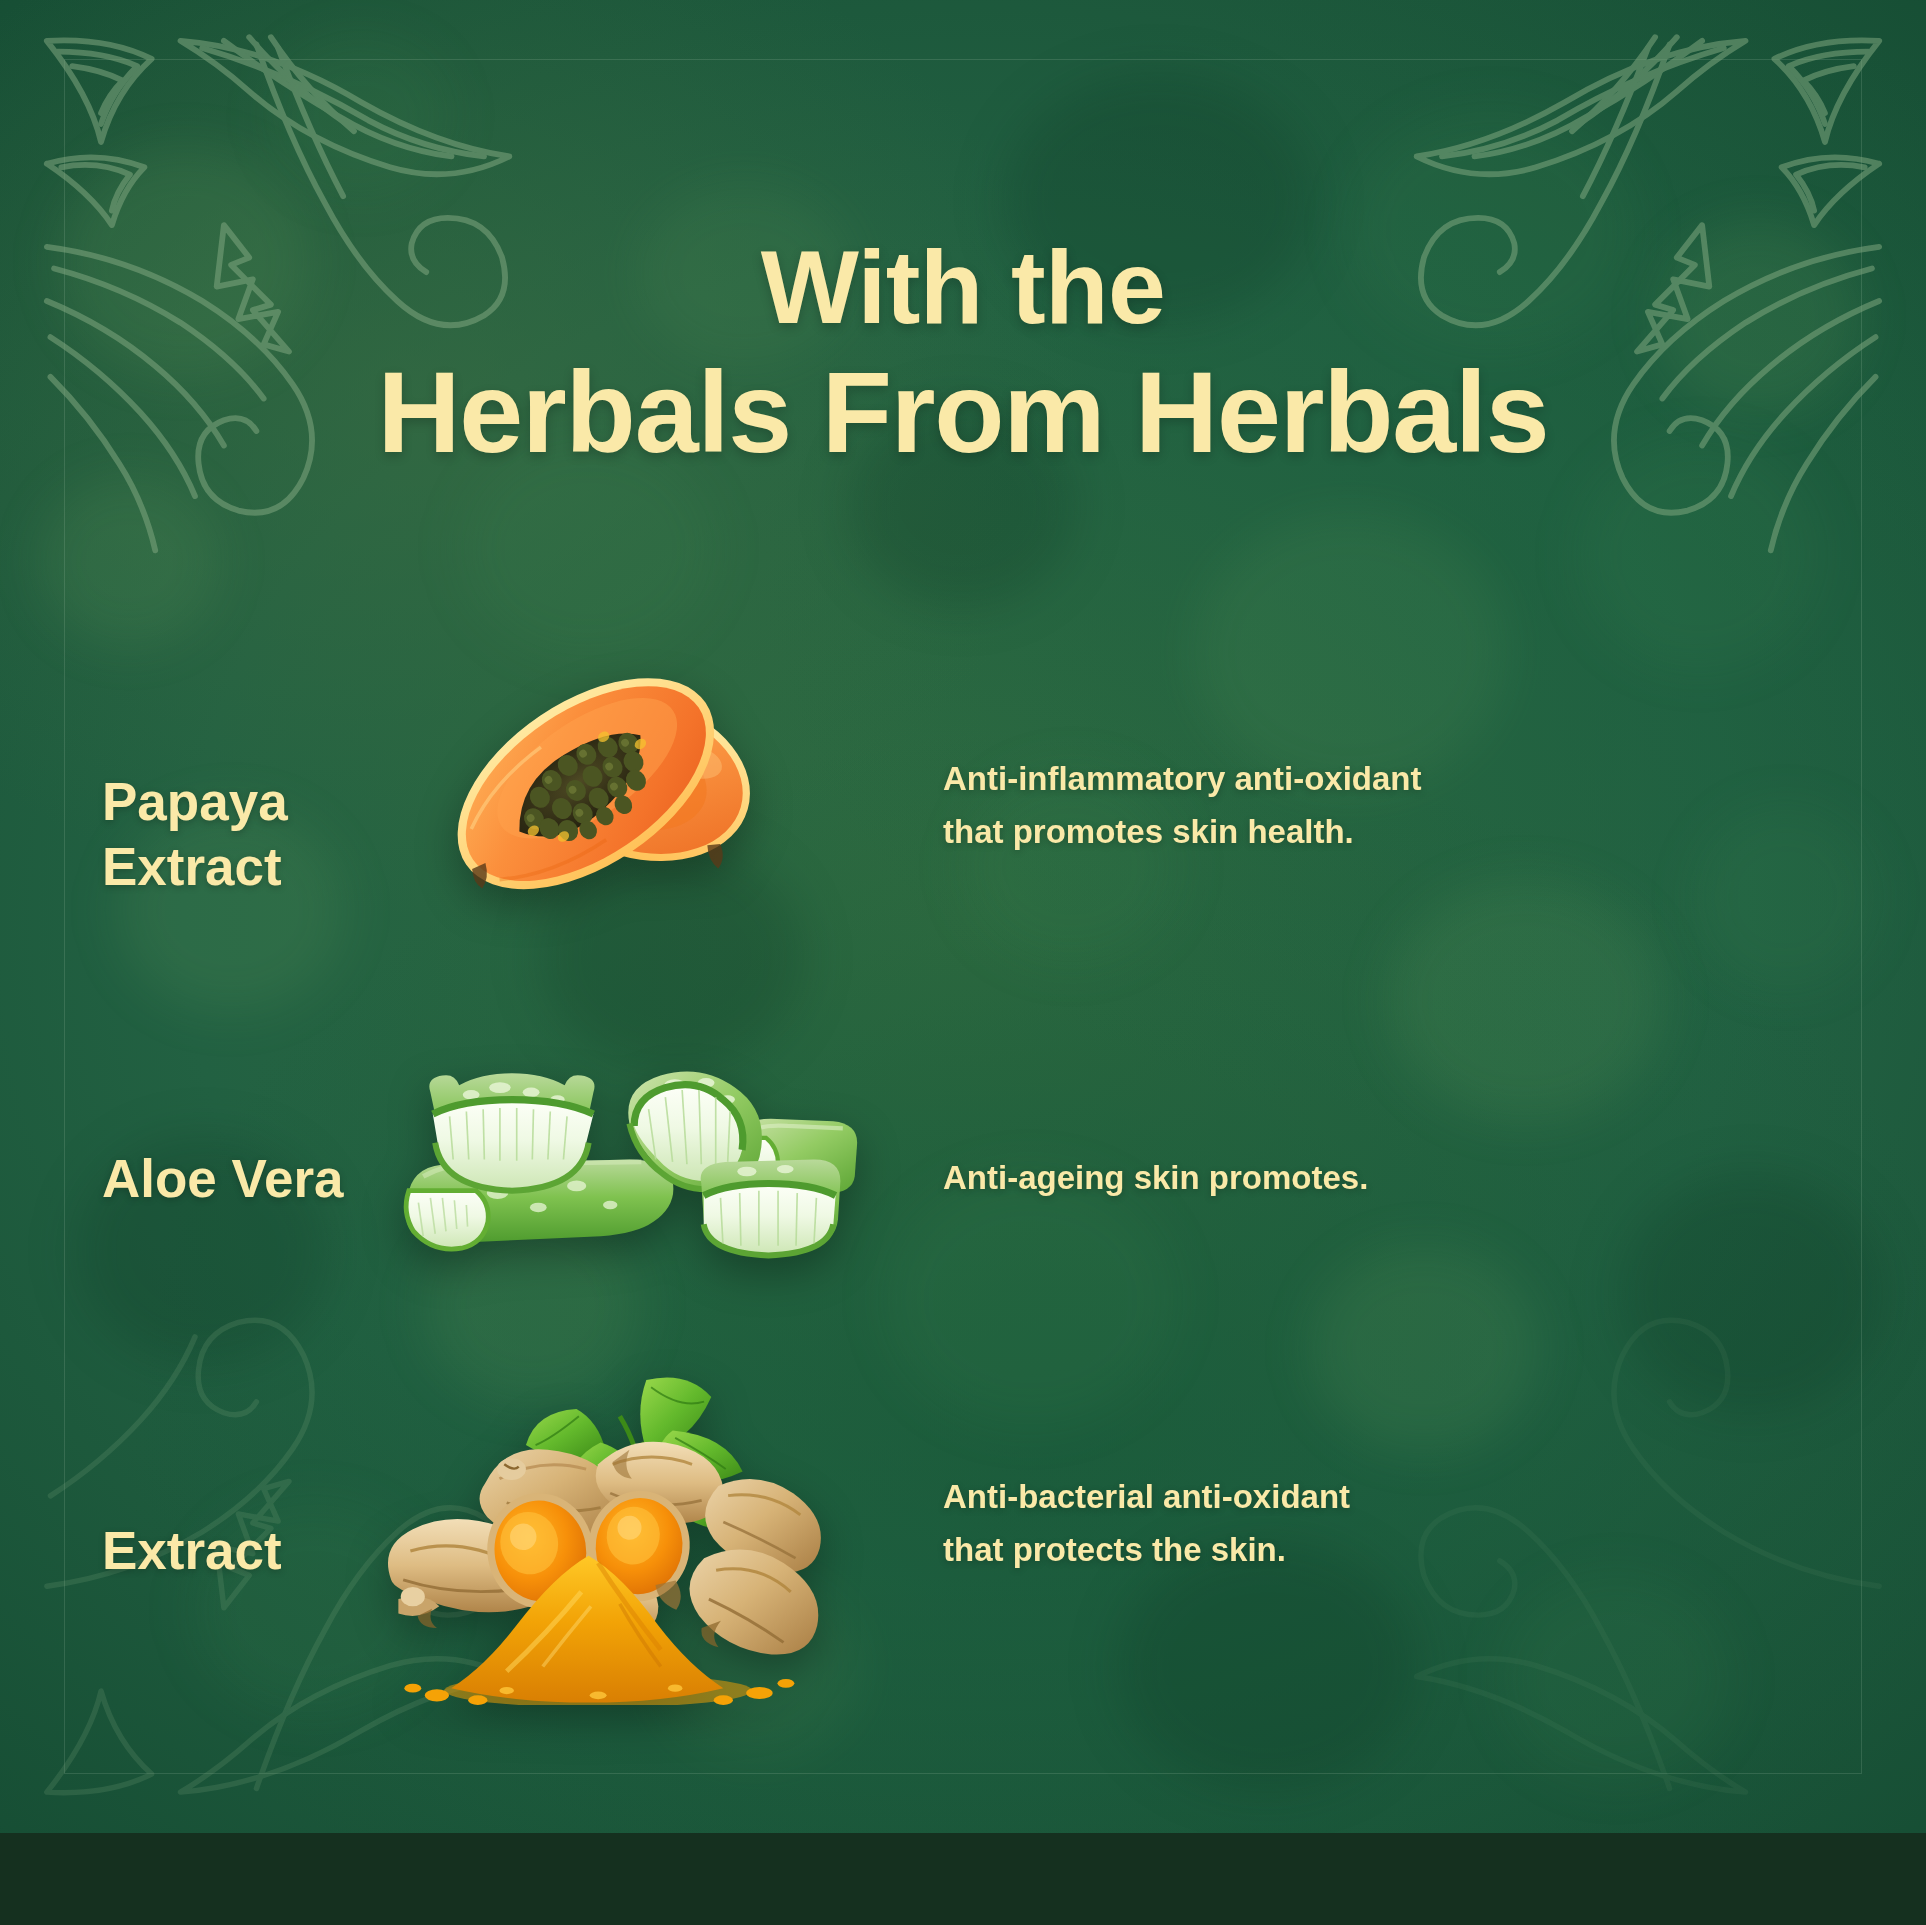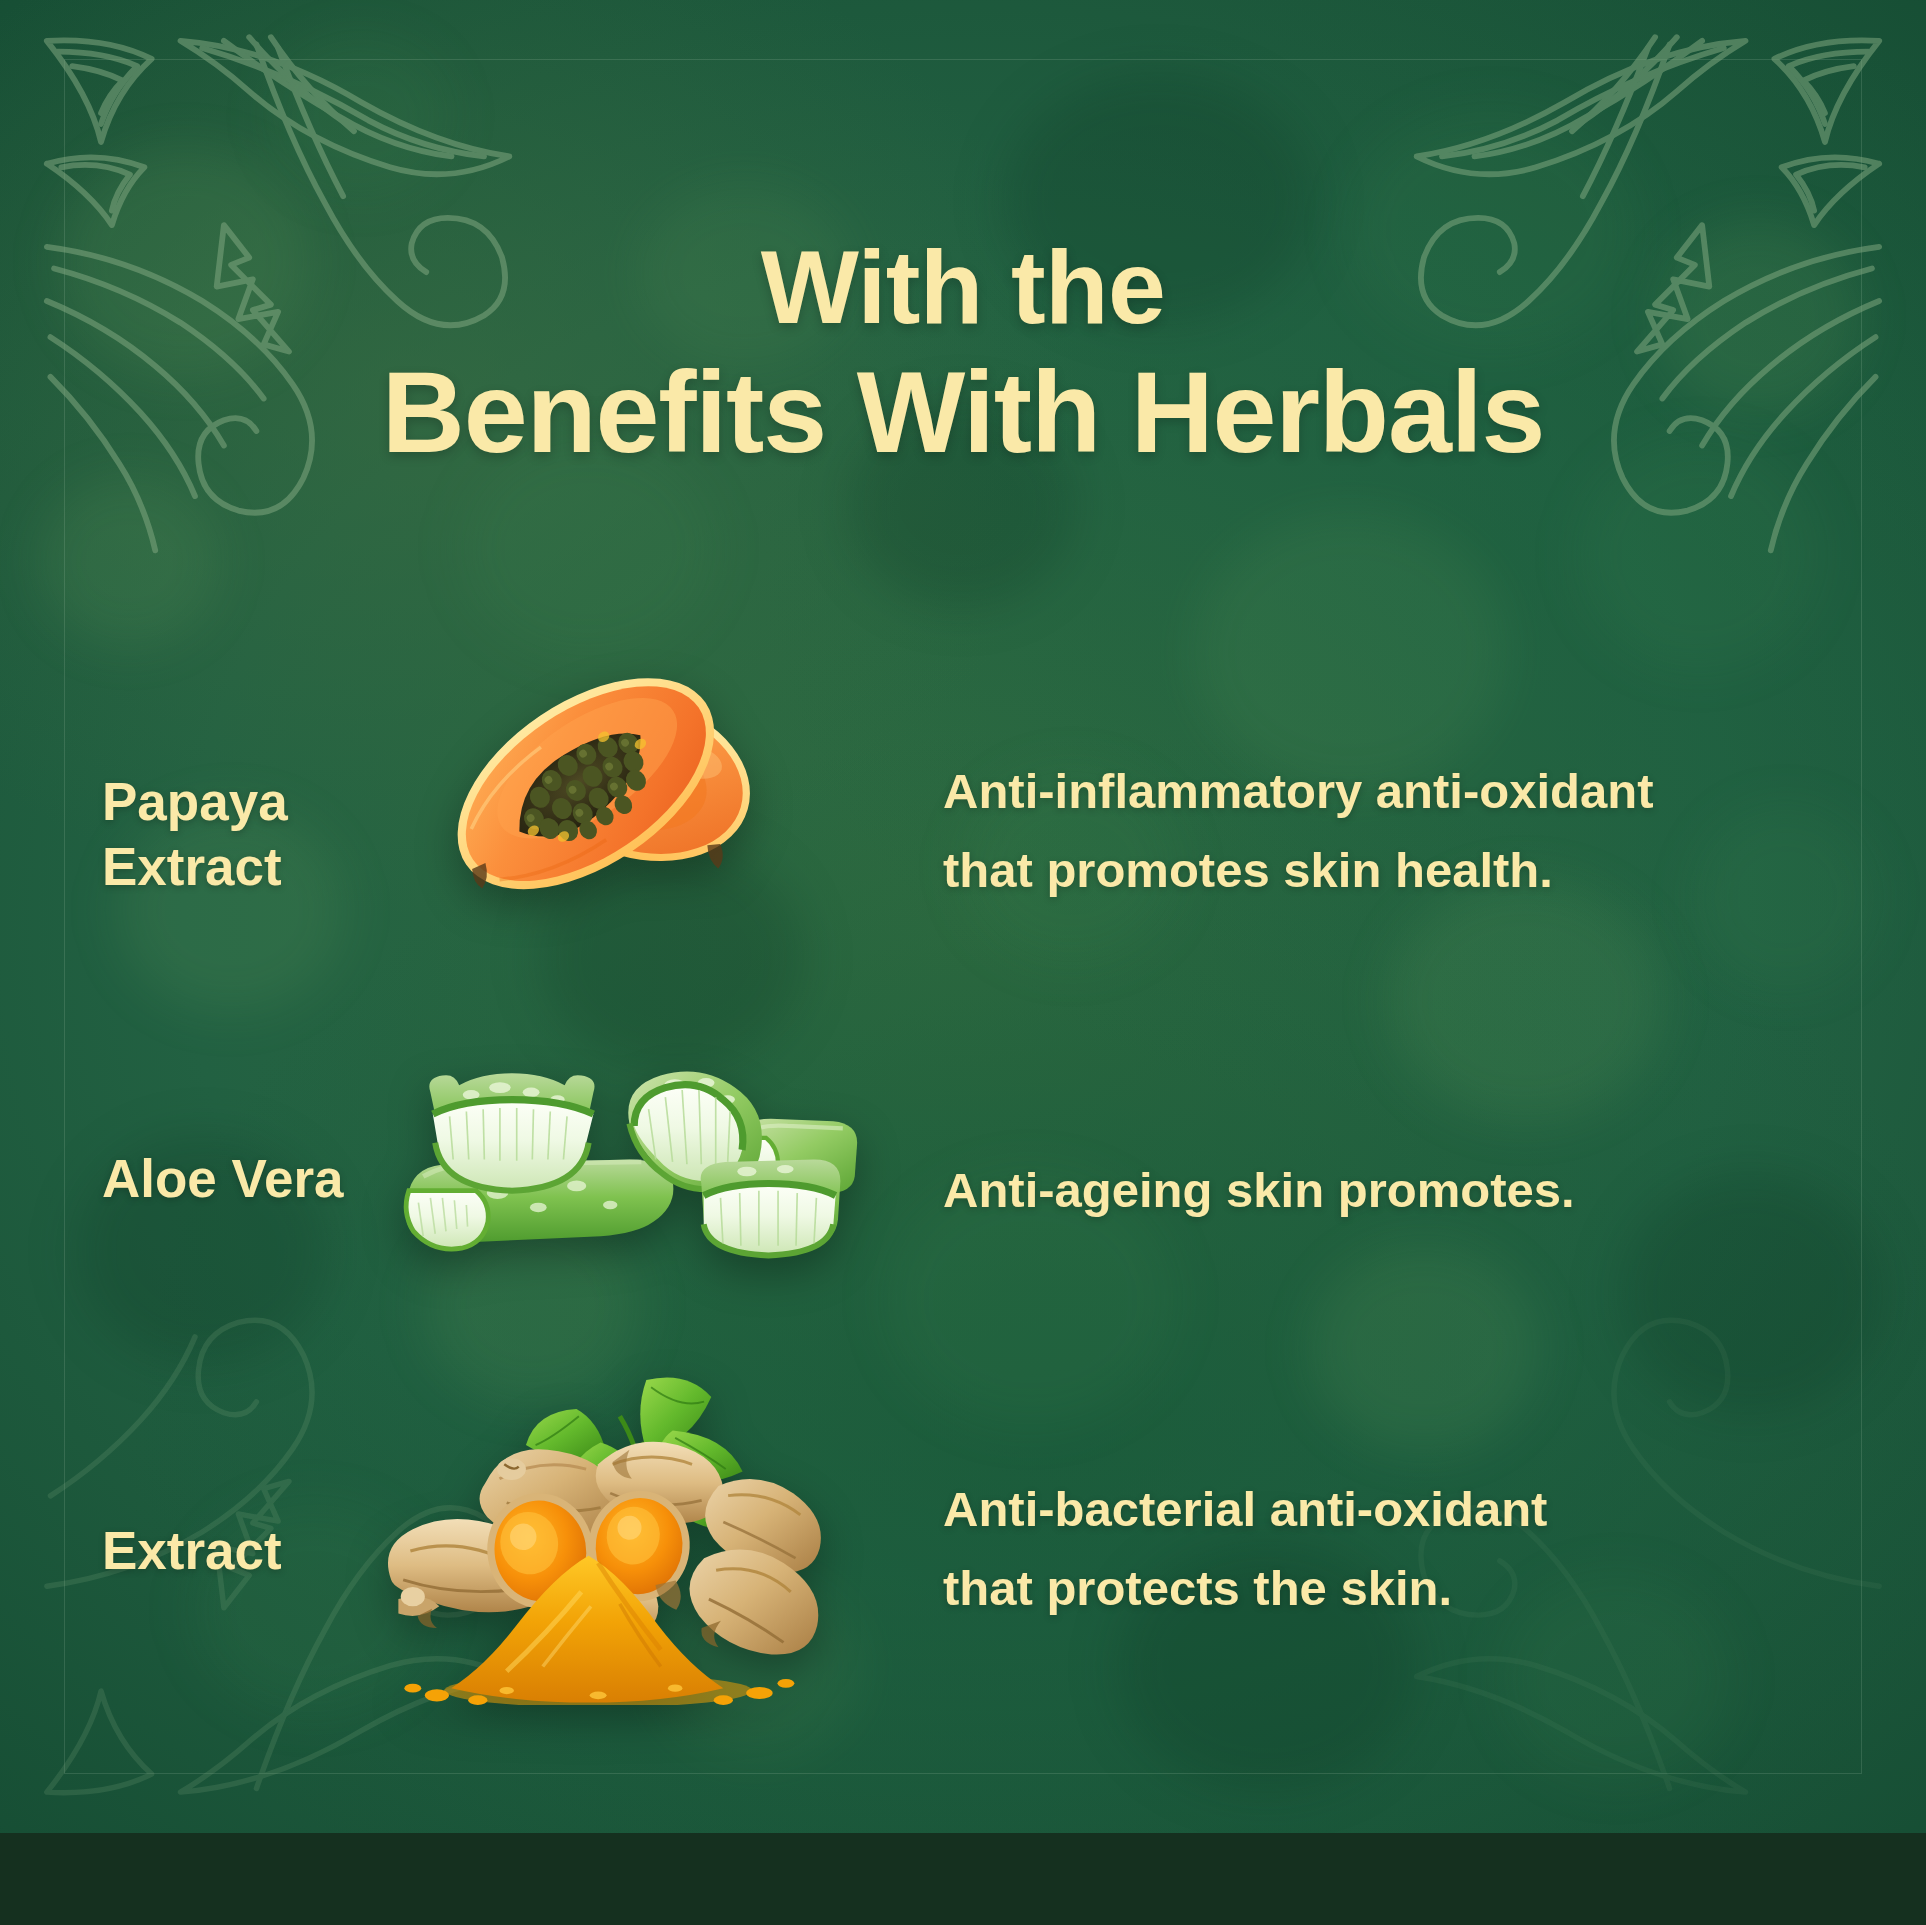--- a/index.html
+++ b/index.html
@@ -64,21 +64,21 @@
     font-size:53px;line-height:1.22;
     text-shadow:0 2.4px 7.2px rgba(0,0,0,.22);
   }
   .row.r1 .label{top:137px;}
   .row.r2 .label{top:92px;}
   .row.r3 .label{top:115px;}
 
   .desc{
     position:absolute;left:943px;right:72px;
     color:#FAE9A8;font-weight:bold;
-    font-size:49px;line-height:1.62;
+    font-size:33px;line-height:1.62;
     text-shadow:0 2.4px 7.2px rgba(0,0,0,.22);
   }
   .row.r1 .desc{top:119px;}
   .row.r2 .desc{top:96px;}
   .row.r3 .desc{top:66px;}
 
   .art{position:absolute;}
   .art svg{display:block;width:100%;height:100%;
     filter:drop-shadow(0 15.7px 20.5px rgba(0,0,0,.30));}
   .art.papaya{left:405px;top:11px;width:446px;height:313px;}
@@ -191,21 +191,21 @@
       <path d="M80 6 Q 130 10 180 40 Q 222 64 262 70 Q 230 86 196 76 Q 150 62 118 34 Q 100 18 80 6 Z"></path>
       <path d="M122 8 Q 140 60 160 96 Q 178 130 200 150 Q 224 172 248 158 Q 264 148 258 126
                Q 250 104 228 104 Q 212 104 208 118 Q 206 128 216 134"></path>
       <path d="M6 120 Q 52 126 92 150 Q 124 170 142 196 Q 160 222 148 248 Q 136 272 112 266
                Q 92 260 90 240 Q 88 222 104 216 Q 116 212 122 222"></path>
     </svg>
   </div>
 
   <div class="heading">
     <div class="l1">With the</div>
-    <div class="l2">Benefits With Herbals</div>
+    <div class="l2">Herbals From Herbals</div>
   </div>
 
   <div class="row r1">
 
     <div class="label">
       <div>Papaya</div>
       <div>Extract</div>
     </div>
 
     <div class="art papaya">

